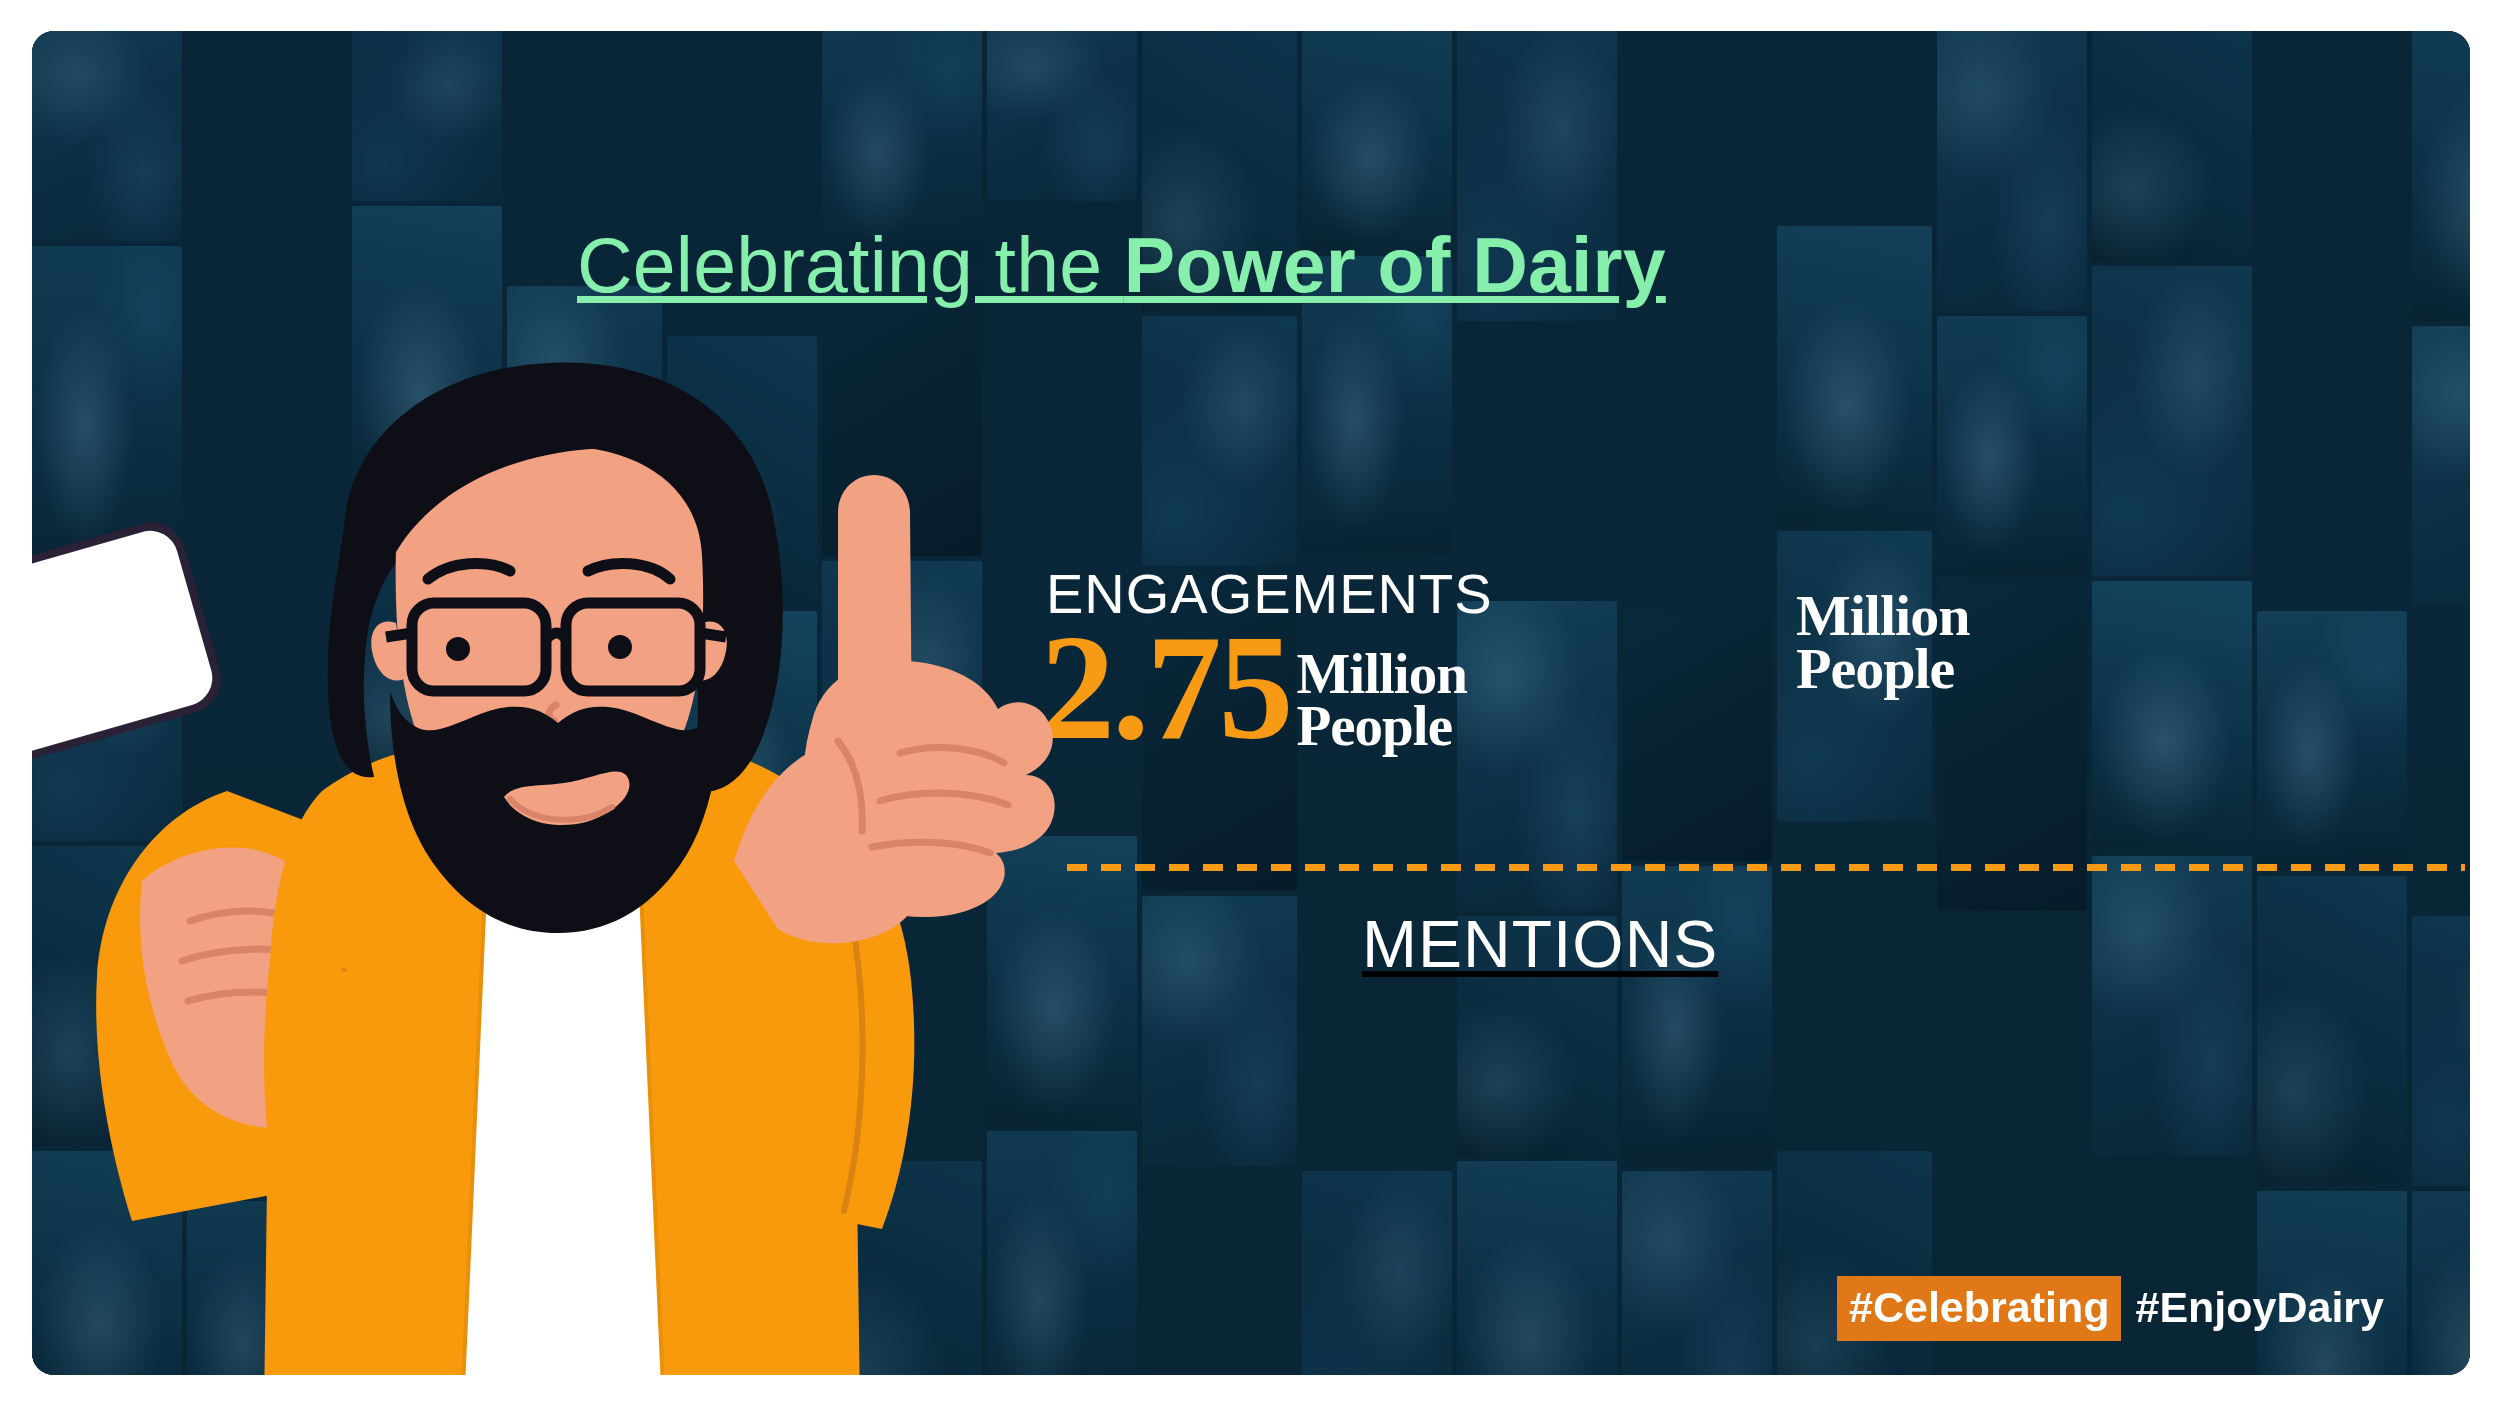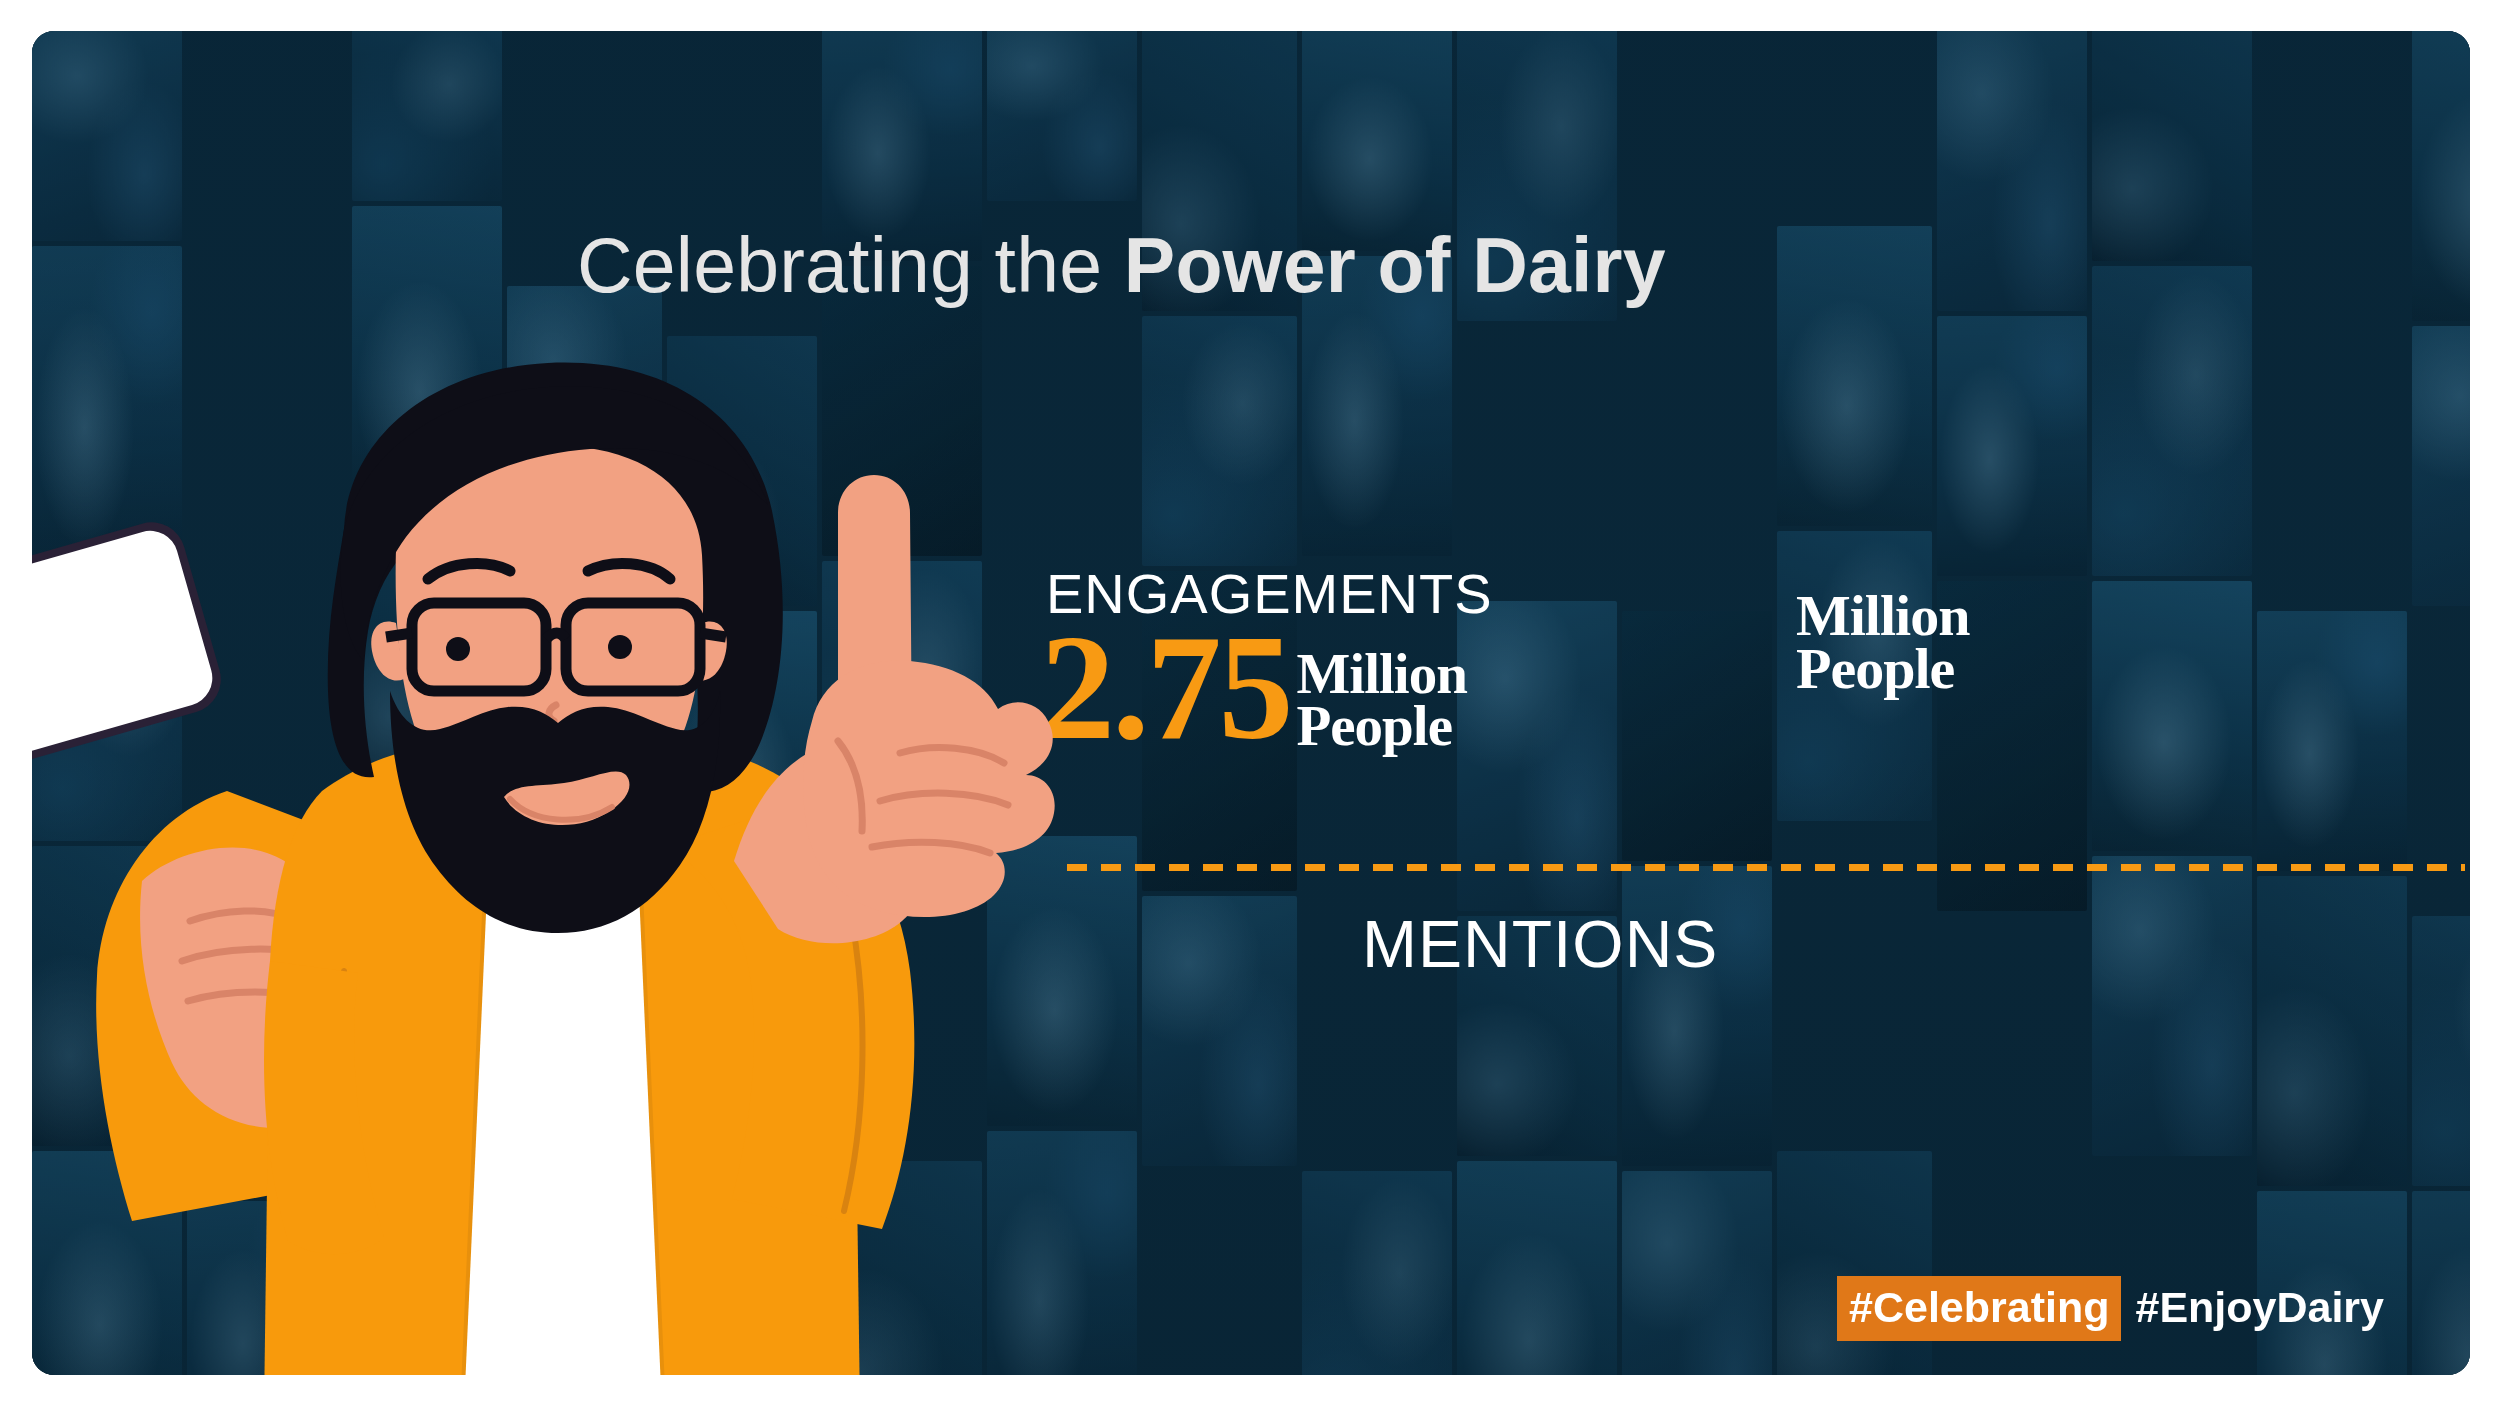--- a/index.html
+++ b/index.html
@@ -100,24 +100,25 @@
     pointer-events: none;
   }
 
   
   .headline {
     position: absolute;
     left: 545px;
     top: 196px;
     font-size: 77px;
     line-height: 1;
-    color: #e5e5e5;
+    color: #86efac;
     letter-spacing: .2px;
     white-space: nowrap;
     font-weight: 400;
+    text-decoration: underline;
   }
   .headline .bold { font-weight: 700; }
 
   
   .stat {
     position: absolute;
     white-space: nowrap;
   }
   .stat-label {
     color: #ffffff;
@@ -156,20 +157,21 @@
   #stat-reach { left: 1760px; top: 530px; }
   #stat-reach .stat-label { font-size: 66px; padding-left: 6px; }
   #stat-reach .stat-number { font-size: 158px; margin-top: 4px; }
   #stat-reach .stat-unit { font-size: 58px; margin-top: 28px; margin-left: 4px; }
 
   
   #stat-mentions {
     left: 1330px;
     top: 880px;
     text-align: center;
+    text-decoration: underline;
   }
   #stat-mentions .stat-label { font-size: 66px; text-align: center; }
   #stat-mentions .stat-number { font-size: 172px; margin-top: 2px; text-align: center; }
 
   
   .divider {
     position: absolute;
     left: 1035px;
     top: 833px;
     width: 1398px;

